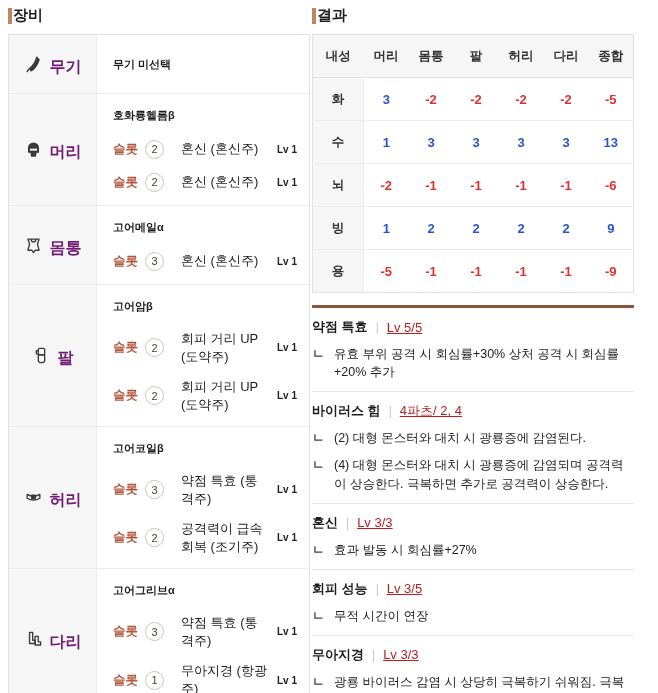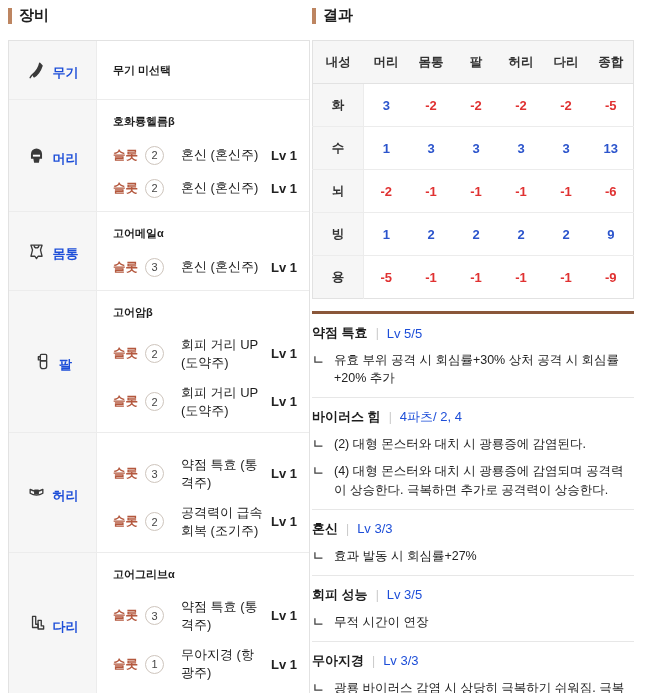--- a/index.html
+++ b/index.html
@@ -13,62 +13,62 @@
     --label-bg:#f6f6f6;
     --text:#222;
   }
   *{box-sizing:border-box;margin:0;padding:0;}
   body{font-family:"Liberation Sans","DejaVu Sans",sans-serif;background:#fff;color:var(--text);}
   .page{position:relative;width:658px;height:693px;background:#fff;overflow:hidden;}
 
   .col-left{position:absolute;left:8px;top:6px;width:302px;}
   .col-right{position:absolute;left:312px;top:6px;width:322px;}
 
-  .section-title{display:flex;align-items:center;gap:7px;font-size:15px;font-weight:700;color:#1d1d1d;margin-bottom:15px;}
+  .section-title{display:flex;align-items:center;gap:1px;font-size:15px;font-weight:700;color:#1d1d1d;margin-bottom:9px;}
   .accent-bar{display:inline-block;width:4px;height:16px;background:var(--accent);}
 
   
   .equip-box{border:1px solid var(--border);background:#fff;}
   .equip-row{display:flex;border-bottom:1px solid var(--border-light);}
   .equip-row:last-child{border-bottom:none;}
   .equip-label{width:88px;background:var(--label-bg);border-right:1px solid var(--border-light);display:flex;align-items:center;justify-content:center;gap:6px;flex-shrink:0;}
   .equip-icon{display:inline-flex;width:20px;height:20px;align-items:center;justify-content:center;}
   .equip-icon svg{width:19px;height:19px;}
-  .equip-part{font-size:13px;font-weight:700;color:#1d4ed8;margin-top:6px;}
+  .equip-part{font-size:16px;font-weight:700;color:#701a75;margin-top:6px;}
   .equip-content{flex:1;padding:10px 12px 9px 16px;display:flex;flex-direction:column;justify-content:center;}
   .equip-name-line{display:flex;align-items:center;min-height:22px;}
   .equip-name{font-size:11px;font-weight:700;color:#1d1d1d;}
   .equip-row.simple .equip-content{min-height:44px;}
   .equip-row:first-child .equip-content{min-height:58px;}
   .slot-row{display:flex;align-items:center;margin-top:13px;min-height:20px;}
   .slot-row:last-child{margin-bottom:4px;}
   .slot-label{font-size:12.5px;font-weight:700;color:var(--slot);margin-right:7px;flex-shrink:0;}
   .slot-size{display:inline-flex;align-items:center;justify-content:center;width:19px;height:19px;border:1px solid #cec5bd;border-radius:50%;font-size:11px;color:#444;background:#fff;flex-shrink:0;}
   .slot-skill{flex:1;font-size:13px;color:#1d1d1d;margin-left:17px;line-height:1.35;}
-  .slot-lv{font-size:13px;font-weight:700;margin-left:8px;flex-shrink:0;}
+  .slot-lv{font-size:10px;font-weight:700;margin-left:8px;flex-shrink:0;}
 
   
   .res-table{width:100%;border-collapse:collapse;border:1px solid var(--border);table-layout:fixed;}
   .res-table th,.res-table td{height:43px;text-align:center;font-size:12.5px;border-bottom:1px solid var(--border-light);}
   .res-table thead th{background:var(--label-bg);font-weight:700;color:#333;border-bottom:1px solid var(--border);}
   .res-table tbody th{background:var(--label-bg);font-weight:700;color:#333;border-right:1px solid var(--border-light);}
   .res-table col.first{width:51px;}
   .res-table td{font-weight:700;font-size:13px;}
   .res-table td.pos{color:var(--pos);}
   .res-table td.neg{color:var(--neg);}
   .res-table tbody tr:last-child th,.res-table tbody tr:last-child td{border-bottom:none;}
 
   
   .skills{margin-top:12px;border-top:3px solid var(--skillbar);}
   .skill-block{padding:10px 0 4px;border-bottom:1px solid #e7e7e7;}
   .skill-block:last-child{border-bottom:none;}
   .skill-head{font-size:13px;display:flex;align-items:center;text-align:center;}
   .skill-name{font-weight:700;color:#1d1d1d;}
   .skill-sep{color:#c9c9c9;margin:0 8px;font-size:12px;}
-  .skill-level{color:#1d4ed8;}
+  .skill-level{color:#b91c1c;text-decoration:underline;}
   .skill-desc{display:flex;margin:9px 0 6px;font-size:12.5px;color:#222;line-height:1.45;}
   .desc-prefix{width:13px;flex-shrink:0;margin-right:9px;color:#444;font-weight:700;}
   .desc-text{flex:1;}
 </style>
 </head>
 <body>
 
 <div class="page">
 
   <div class="col-left">
@@ -180,20 +180,24 @@
     <div class="equip-label">
       <span class="equip-icon">
               <svg viewBox="0 0 24 24" fill="none" stroke="#3a3a3a" stroke-width="1.7" stroke-linejoin="round">
                 <path d="M4 8c2.5 1.6 5.2 2.4 8 2.4S17.5 9.6 20 8v5c-2.5 1.6-5.2 2.4-8 2.4S6.5 14.6 4 13z"></path>
                 <rect x="9.8" y="9.2" width="4.4" height="4.4" fill="#3a3a3a"></rect>
               </svg>
             </span>
       <span class="equip-part">허리</span>
     </div>
     <div class="equip-content">
+      <div class="equip-name-line">
+        <span class="equip-name">고어코일β</span>
+
+      </div>
     <div class="slot-row">
     <span class="slot-label">슬롯</span>
     <span class="slot-size">3</span>
     <span class="slot-skill">약점 특효 (통격주)</span>
     <span class="slot-lv">Lv 1</span>
   </div>
             <div class="slot-row">
     <span class="slot-label">슬롯</span>
     <span class="slot-size">2</span>
     <span class="slot-skill">공격력이 급속 회복 (조기주)</span>

